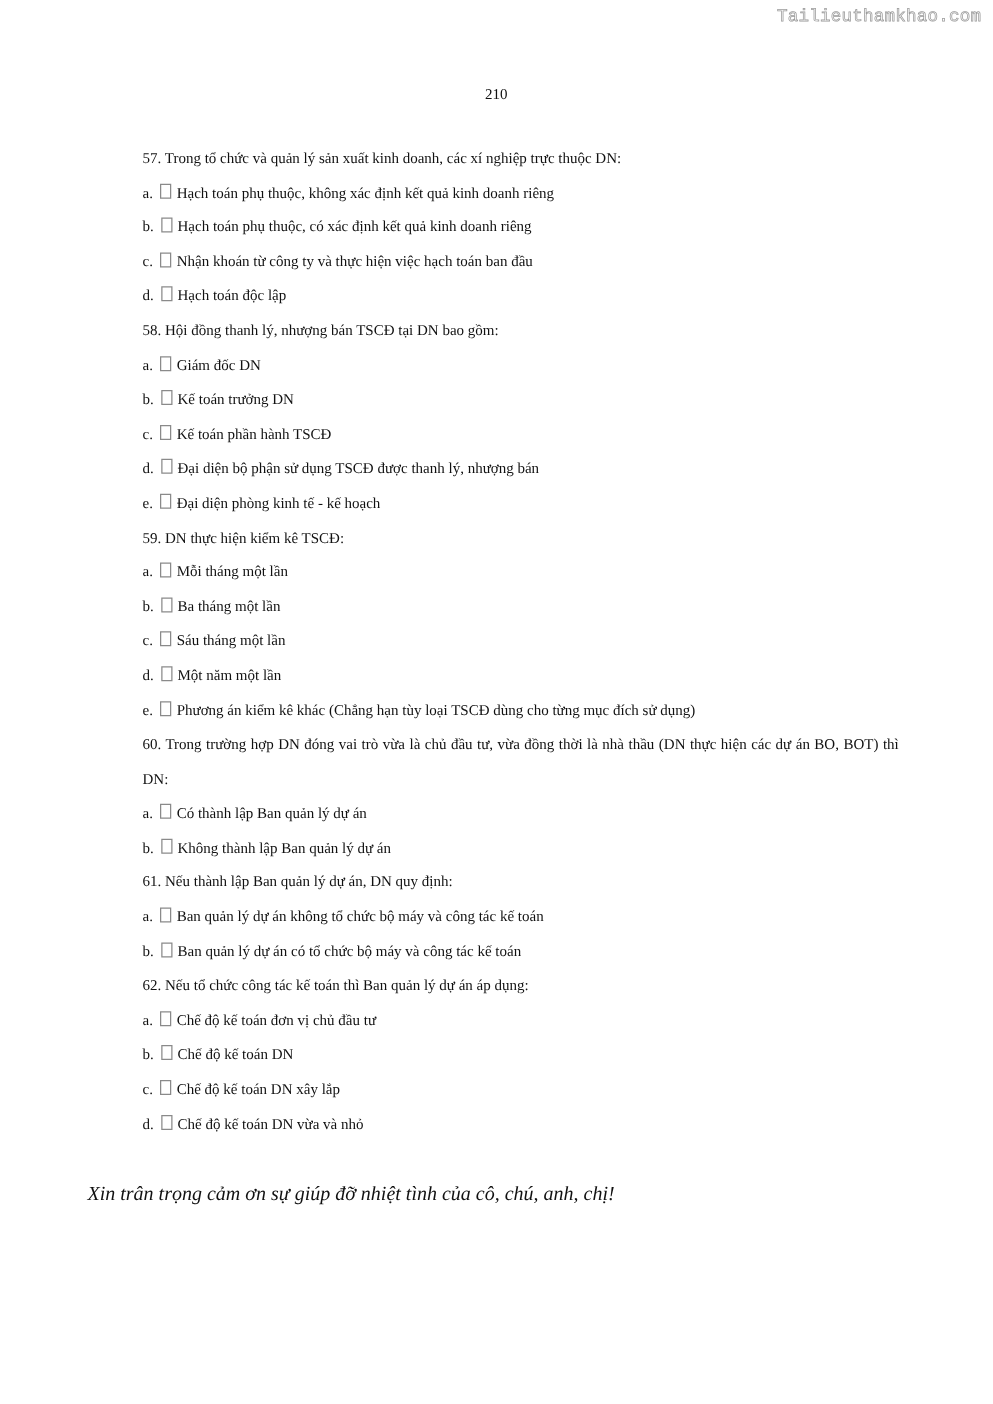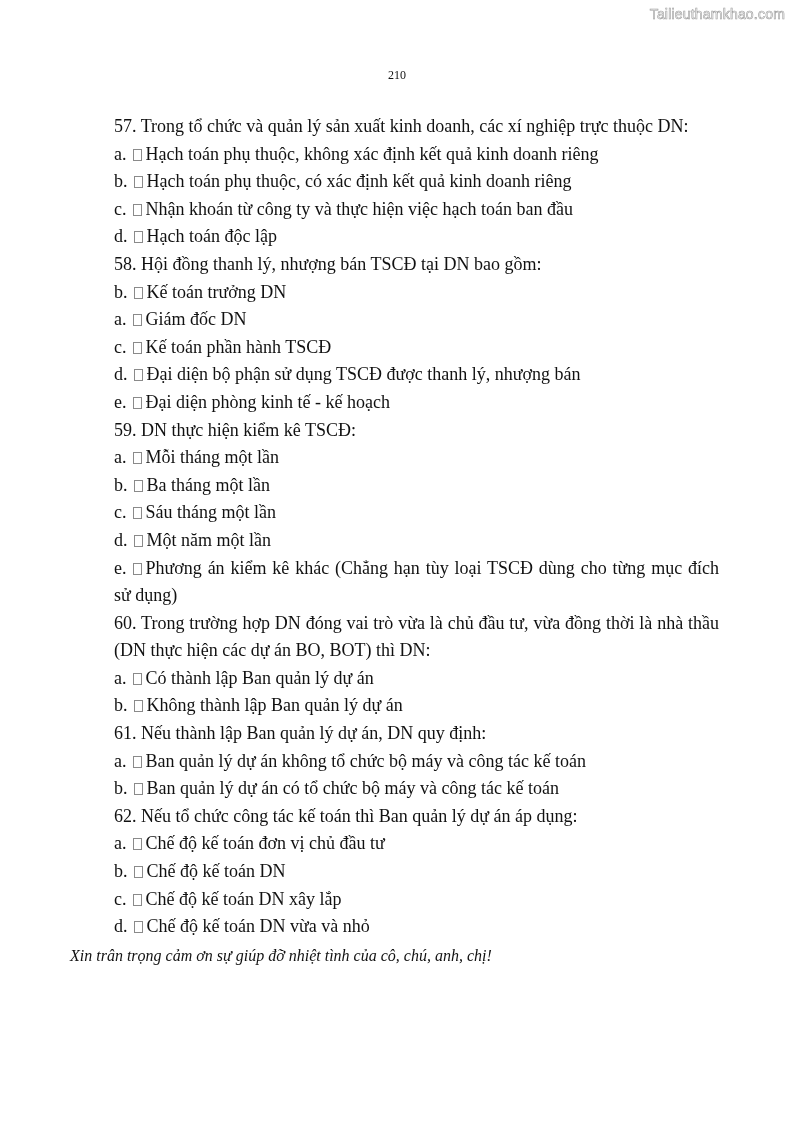--- a/index.html
+++ b/index.html
@@ -3,32 +3,32 @@
 <meta charset="utf-8">
 <style>
   html, body { margin: 0; padding: 0; background: #ffffff; }
   body {
     width: 794px; height: 1123px; position: relative; overflow: hidden;
     font-family: "Liberation Serif", "DejaVu Serif", serif;
     color: #111111;
   }
   .watermark {
     position: absolute; top: 6px; right: 9px;
-    font-family: Liberation Sans, sans-serif;
+    font-family: Liberation Mono, monospace;
     font-size: 14px; color: #ffffff;
     -webkit-text-stroke: 0.6px #9a9a9a;
     letter-spacing: 0.2px;
   }
   .page-number {
     position: absolute; top: 68px; left: 0; width: 794px; text-align: center;
     font-size: 12px;
   }
   .content {
     position: absolute; top: 113px; left: 114px; width: 605px;
-    font-size: 18px; line-height: 27.6px;
+    font-size: 12px; line-height: 27.6px;
   }
   .line { margin: 0; white-space: nowrap; }
   .line.wrap { white-space: normal; text-align: justify; }
   .opt-letter { display: inline-block; }
   .checkbox {
     display: inline-block; width: 9px; height: 12px;
     border: 1px solid #8a8a8a; vertical-align: -1px;
     margin: 0 4px 0 6px; box-sizing: border-box;
   }
   .closing {
@@ -47,22 +47,22 @@
   <div>
     <p class="line"><span>57.</span> <span>Trong tổ chức và quản lý sản xuất kinh doanh, các xí nghiệp trực thuộc DN:</span></p>
     <p class="line"><span class="opt-letter">a.</span><span class="checkbox"></span><span>Hạch toán phụ thuộc, không xác định kết quả kinh doanh riêng</span></p>
     <p class="line"><span class="opt-letter">b.</span><span class="checkbox"></span><span>Hạch toán phụ thuộc, có xác định kết quả kinh doanh riêng</span></p>
     <p class="line"><span class="opt-letter">c.</span><span class="checkbox"></span><span>Nhận khoán từ công ty và thực hiện việc hạch toán ban đầu</span></p>
     <p class="line"><span class="opt-letter">d.</span><span class="checkbox"></span><span>Hạch toán độc lập</span></p>
   </div>
 
   <div>
     <p class="line"><span>58.</span> <span>Hội đồng thanh lý, nhượng bán TSCĐ tại DN bao gồm:</span></p>
+    <p class="line"><span class="opt-letter">a.</span><span class="checkbox"></span><span>Giám đốc DN</span></p>
     <p class="line"><span class="opt-letter">b.</span><span class="checkbox"></span><span>Kế toán trưởng DN</span></p>
-    <p class="line"><span class="opt-letter">a.</span><span class="checkbox"></span><span>Giám đốc DN</span></p>
     <p class="line"><span class="opt-letter">c.</span><span class="checkbox"></span><span>Kế toán phần hành TSCĐ</span></p>
     <p class="line"><span class="opt-letter">d.</span><span class="checkbox"></span><span>Đại diện bộ phận sử dụng TSCĐ được thanh lý, nhượng bán</span></p>
     <p class="line"><span class="opt-letter">e.</span><span class="checkbox"></span><span>Đại diện phòng kinh tế - kế hoạch</span></p>
   </div>
 
   <div>
     <p class="line"><span>59.</span> <span>DN thực hiện kiểm kê TSCĐ:</span></p>
     <p class="line"><span class="opt-letter">a.</span><span class="checkbox"></span><span>Mỗi tháng một lần</span></p>
     <p class="line"><span class="opt-letter">b.</span><span class="checkbox"></span><span>Ba tháng một lần</span></p>
     <p class="line"><span class="opt-letter">c.</span><span class="checkbox"></span><span>Sáu tháng một lần</span></p>

